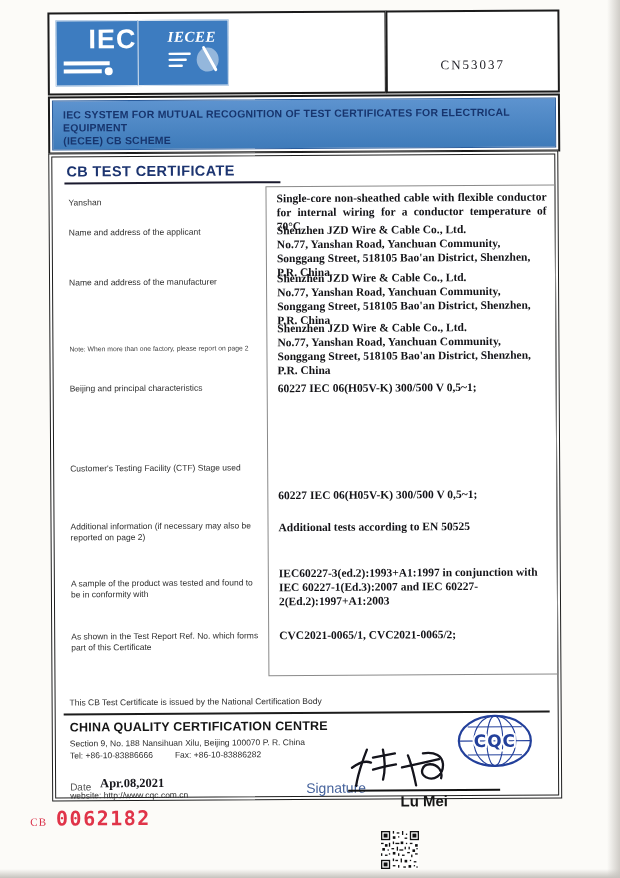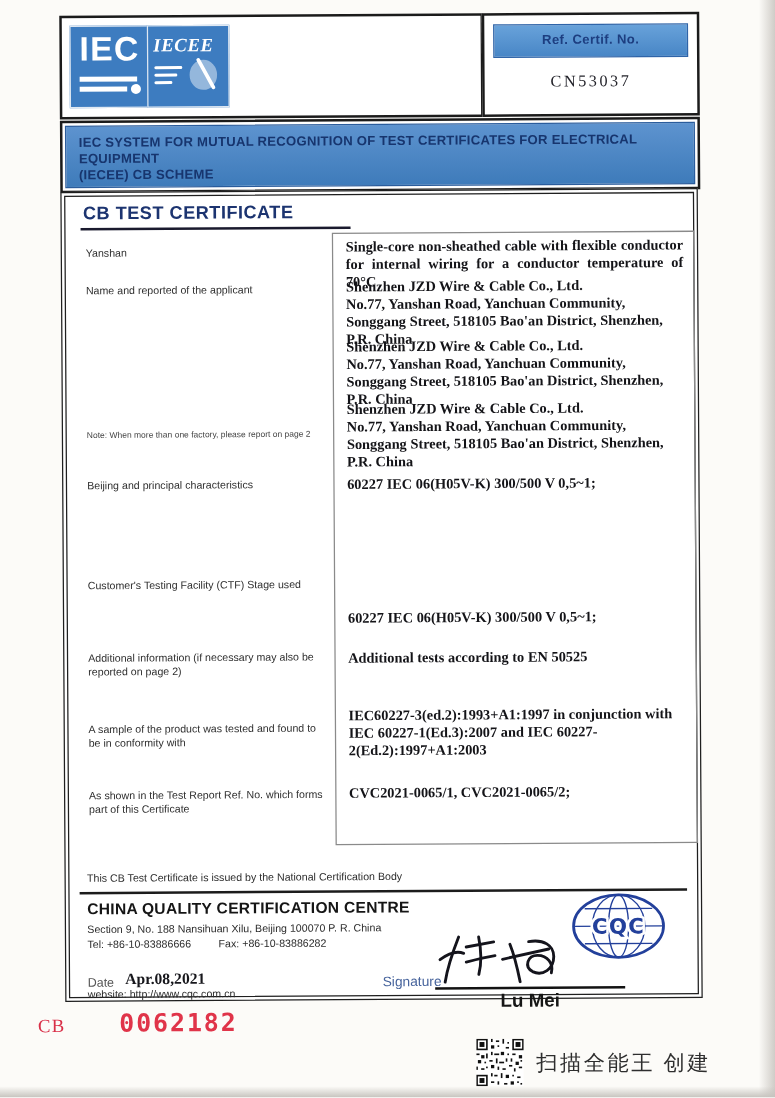--- a/index.html
+++ b/index.html
@@ -2,23 +2,23 @@
 <html><head>
 <meta charset="utf-8">
 <style>
   html,body{margin:0;padding:0;}
   body{width:620px;height:878px;background:#efeeea;font-family:"Liberation Sans",sans-serif;}
   .page{position:relative;width:620px;height:878px;background:#fcfbf8;overflow:hidden;}
   .sheet{position:absolute;inset:0;transform:rotate(-0.35deg);transform-origin:50% 50%;}
 
   
   .logo-box{position:absolute;left:50px;top:11px;width:335px;height:79px;border:2px solid #1b1b1b;background:#fff;}
-  .blue-tile{position:absolute;top:6px;width:64px;height:64px;background:#3d7cc0;border:1px solid #dfe8f2;}
+  .blue-tile{position:absolute;top:6px;width:64px;height:64px;background:#3d7cc0;border:1px solid #dfe8f2;padding-left:25px;}
   .iec-tile{left:6px;}
-  .iecee-tile{left:68px;}
+  .iecee-tile{left:88px;}
   .iec-word{display:block;color:#fff;font-weight:bold;font-size:27px;line-height:30px;letter-spacing:1px;margin:3px 0 0 7px;font-family:"Liberation Sans",sans-serif;}
   .iec-bar1{position:absolute;left:7px;top:40px;width:46px;height:4px;background:#fff;}
   .iec-bar2{position:absolute;left:7px;top:48px;width:38px;height:4px;background:#fff;}
   .iec-dot{position:absolute;left:48px;top:46px;width:8px;height:8px;border-radius:50%;background:#fff;}
   .iecee-word{display:block;color:#fff;font-weight:bold;font-style:italic;font-size:15px;margin:8px 0 0 4px;font-family:"Liberation Serif",serif;letter-spacing:.5px;}
 
   
   .ref-box{position:absolute;left:388px;top:11px;width:170px;height:79px;border:2px solid #1b1b1b;background:#fff;}
   .ref-strip{position:absolute;left:7px;right:7px;top:7px;height:25px;background:linear-gradient(180deg,#68a2da,#4886c6);border:1px solid #2f64a8;color:#1d3e80;font-size:10.5px;font-weight:bold;text-align:center;line-height:25px;letter-spacing:.3px;}
   .ref-value{position:absolute;left:0;right:0;top:45px;text-align:center;font-family:"Liberation Serif",serif;font-size:13px;letter-spacing:2px;color:#23232a;}
@@ -39,30 +39,30 @@
 
   .issued-stmt{position:absolute;left:14px;top:540px;font-size:8.5px;color:#2b2b2b;}
   .footer-divider{position:absolute;left:8px;right:8px;top:556px;height:2px;background:#1c1c1c;}
   .ncb-name{position:absolute;left:14px;top:563px;font-size:12.5px;font-weight:bold;color:#151515;letter-spacing:.2px;}
   .ncb-addr{position:absolute;left:14px;top:581px;font-size:8.5px;color:#2b2b2b;}
   .ncb-tel{position:absolute;left:14px;top:593px;font-size:8.5px;color:#2b2b2b;}
   .ncb-tel span{margin-right:22px;}
   .ncb-web{position:absolute;left:14px;top:633px;font-size:8.5px;color:#2b2b2b;}
   .date-label{position:absolute;left:14px;top:624px;font-size:10px;color:#555;}
   .date-value{position:absolute;left:44px;top:619px;font-family:"Liberation Serif",serif;font-weight:bold;font-size:12.5px;color:#17171c;}
-  .sig-label{position:absolute;left:250px;top:624px;font-size:11px;color:#46639c;}
+  .sig-label{position:absolute;left:250px;top:624px;font-size:14px;color:#46639c;}
   .sig-script{position:absolute;left:286px;top:590px;}
   .sig-line{position:absolute;left:292px;top:634px;width:152px;border-top:2px solid #121212;}
   .signer-name{position:absolute;left:292px;top:637px;width:152px;text-align:center;font-size:15px;font-weight:bold;color:#161616;}
   .cqc-logo{position:absolute;left:400px;top:558px;}
 
   
   .stamp{position:absolute;left:28px;top:805px;display:flex;align-items:baseline;gap:9px;}
-  .stamp-prefix{font-family:"Liberation Serif",serif;font-size:15px;color:#d92f48;letter-spacing:1px;}
-  .stamp-number{font-family:"DejaVu Sans Mono",monospace;font-weight:bold;font-size:20px;color:#e03449;letter-spacing:1.5px;margin-left:34px;}
+  .stamp-prefix{font-family:"Liberation Serif",serif;font-size:11px;color:#d92f48;letter-spacing:1px;}
+  .stamp-number{font-family:"DejaVu Sans Mono",monospace;font-weight:bold;font-size:20px;color:#e03449;letter-spacing:1.5px;}
 
   .watermark{position:absolute;left:381px;top:831px;display:flex;align-items:center;gap:10px;}
   .wm-text{font-size:17px;color:#2e2e2e;letter-spacing:2px;font-family:"Liberation Sans",sans-serif;}
 
   
   .edge-right{position:absolute;right:0;top:0;width:13px;height:100%;background:linear-gradient(to left,#cfccc7,rgba(255,255,255,0));pointer-events:none;}
   .edge-bottom{position:absolute;left:0;bottom:0;width:100%;height:9px;background:linear-gradient(to top,#c6c3be,rgba(255,255,255,0));pointer-events:none;}
 </style>
 </head>
 <body>
@@ -86,36 +86,36 @@
             <line x1="6" y1="20" x2="18" y2="20"></line>
           </g>
           <ellipse cx="44" cy="14" rx="11" ry="12" fill="rgba(255,255,255,0.45)"></ellipse>
           <circle cx="46" cy="-28" r="5" fill="#fff"></circle>
           <line x1="40" y1="2" x2="52" y2="24" stroke="#fff" stroke-width="3" stroke-linecap="round"></line>
         </svg>
       </div>
     </div>
 
     <div class="ref-box">
-      <div class="ref-strip">Ref. Certif. No.</div>
       <div class="ref-value">CN53037</div>
     </div>
 
     <div class="banner-box">
       <div class="banner-inner">
         <div>IEC SYSTEM FOR MUTUAL RECOGNITION OF TEST CERTIFICATES FOR ELECTRICAL EQUIPMENT</div>
         <div>(IECEE) CB SCHEME</div>
       </div>
     </div>
 
     <div class="main-box">
       <span class="cert-title">CB TEST CERTIFICATE</span>
 
       <div class="field-label" style="top:40px">Yanshan</div>
-      <div class="field-label" style="top:70px">Name and reported of the applicant</div>
+      <div class="field-label" style="top:70px">Name and address of the applicant</div>
+      <div class="field-label" style="top:120px">Name and address of the manufacturer</div>
       <div class="field-note" style="top:188px">Note: When more than one factory, please report on page 2</div>
       <div class="field-label" style="top:226px">Beijing and principal characteristics</div>
       <div class="field-label" style="top:306px">Customer's Testing Facility (CTF) Stage used</div>
       <div class="field-label" style="top:364px">Additional information (if necessary may also be reported on page 2)</div>
       <div class="field-label" style="top:421px">A sample of the product was tested and found to be in conformity with</div>
       <div class="field-label" style="top:474px">As shown in the Test Report Ref. No. which forms part of this Certificate</div>
 
       <div class="value-box">
         <div class="val just" style="top:4px">Single-core non-sheathed cable with flexible conductor for internal wiring for a conductor temperature of 70°C</div>
         <div class="val" style="top:36px">
@@ -243,18 +243,17 @@
           <rect x="22" y="22" width="1" height="1"></rect>
           <rect x="25" y="23" width="2" height="1"></rect>
         <rect x="9" y="26" width="2" height="1"></rect>
           <rect x="13" y="26" width="1" height="2"></rect>
           <rect x="17" y="27" width="2" height="1"></rect>
         <rect x="21" y="26" width="2" height="2"></rect>
           <rect x="25" y="26" width="1" height="1"></rect>
           <rect x="27" y="27" width="1" height="1"></rect>
       </g>
     </svg>
-    <span class="wm-text">扫描全能王 创建</span>
   </div>
 
   <div class="edge-right"></div>
   <div class="edge-bottom"></div>
 </div>
 
 </body></html>

